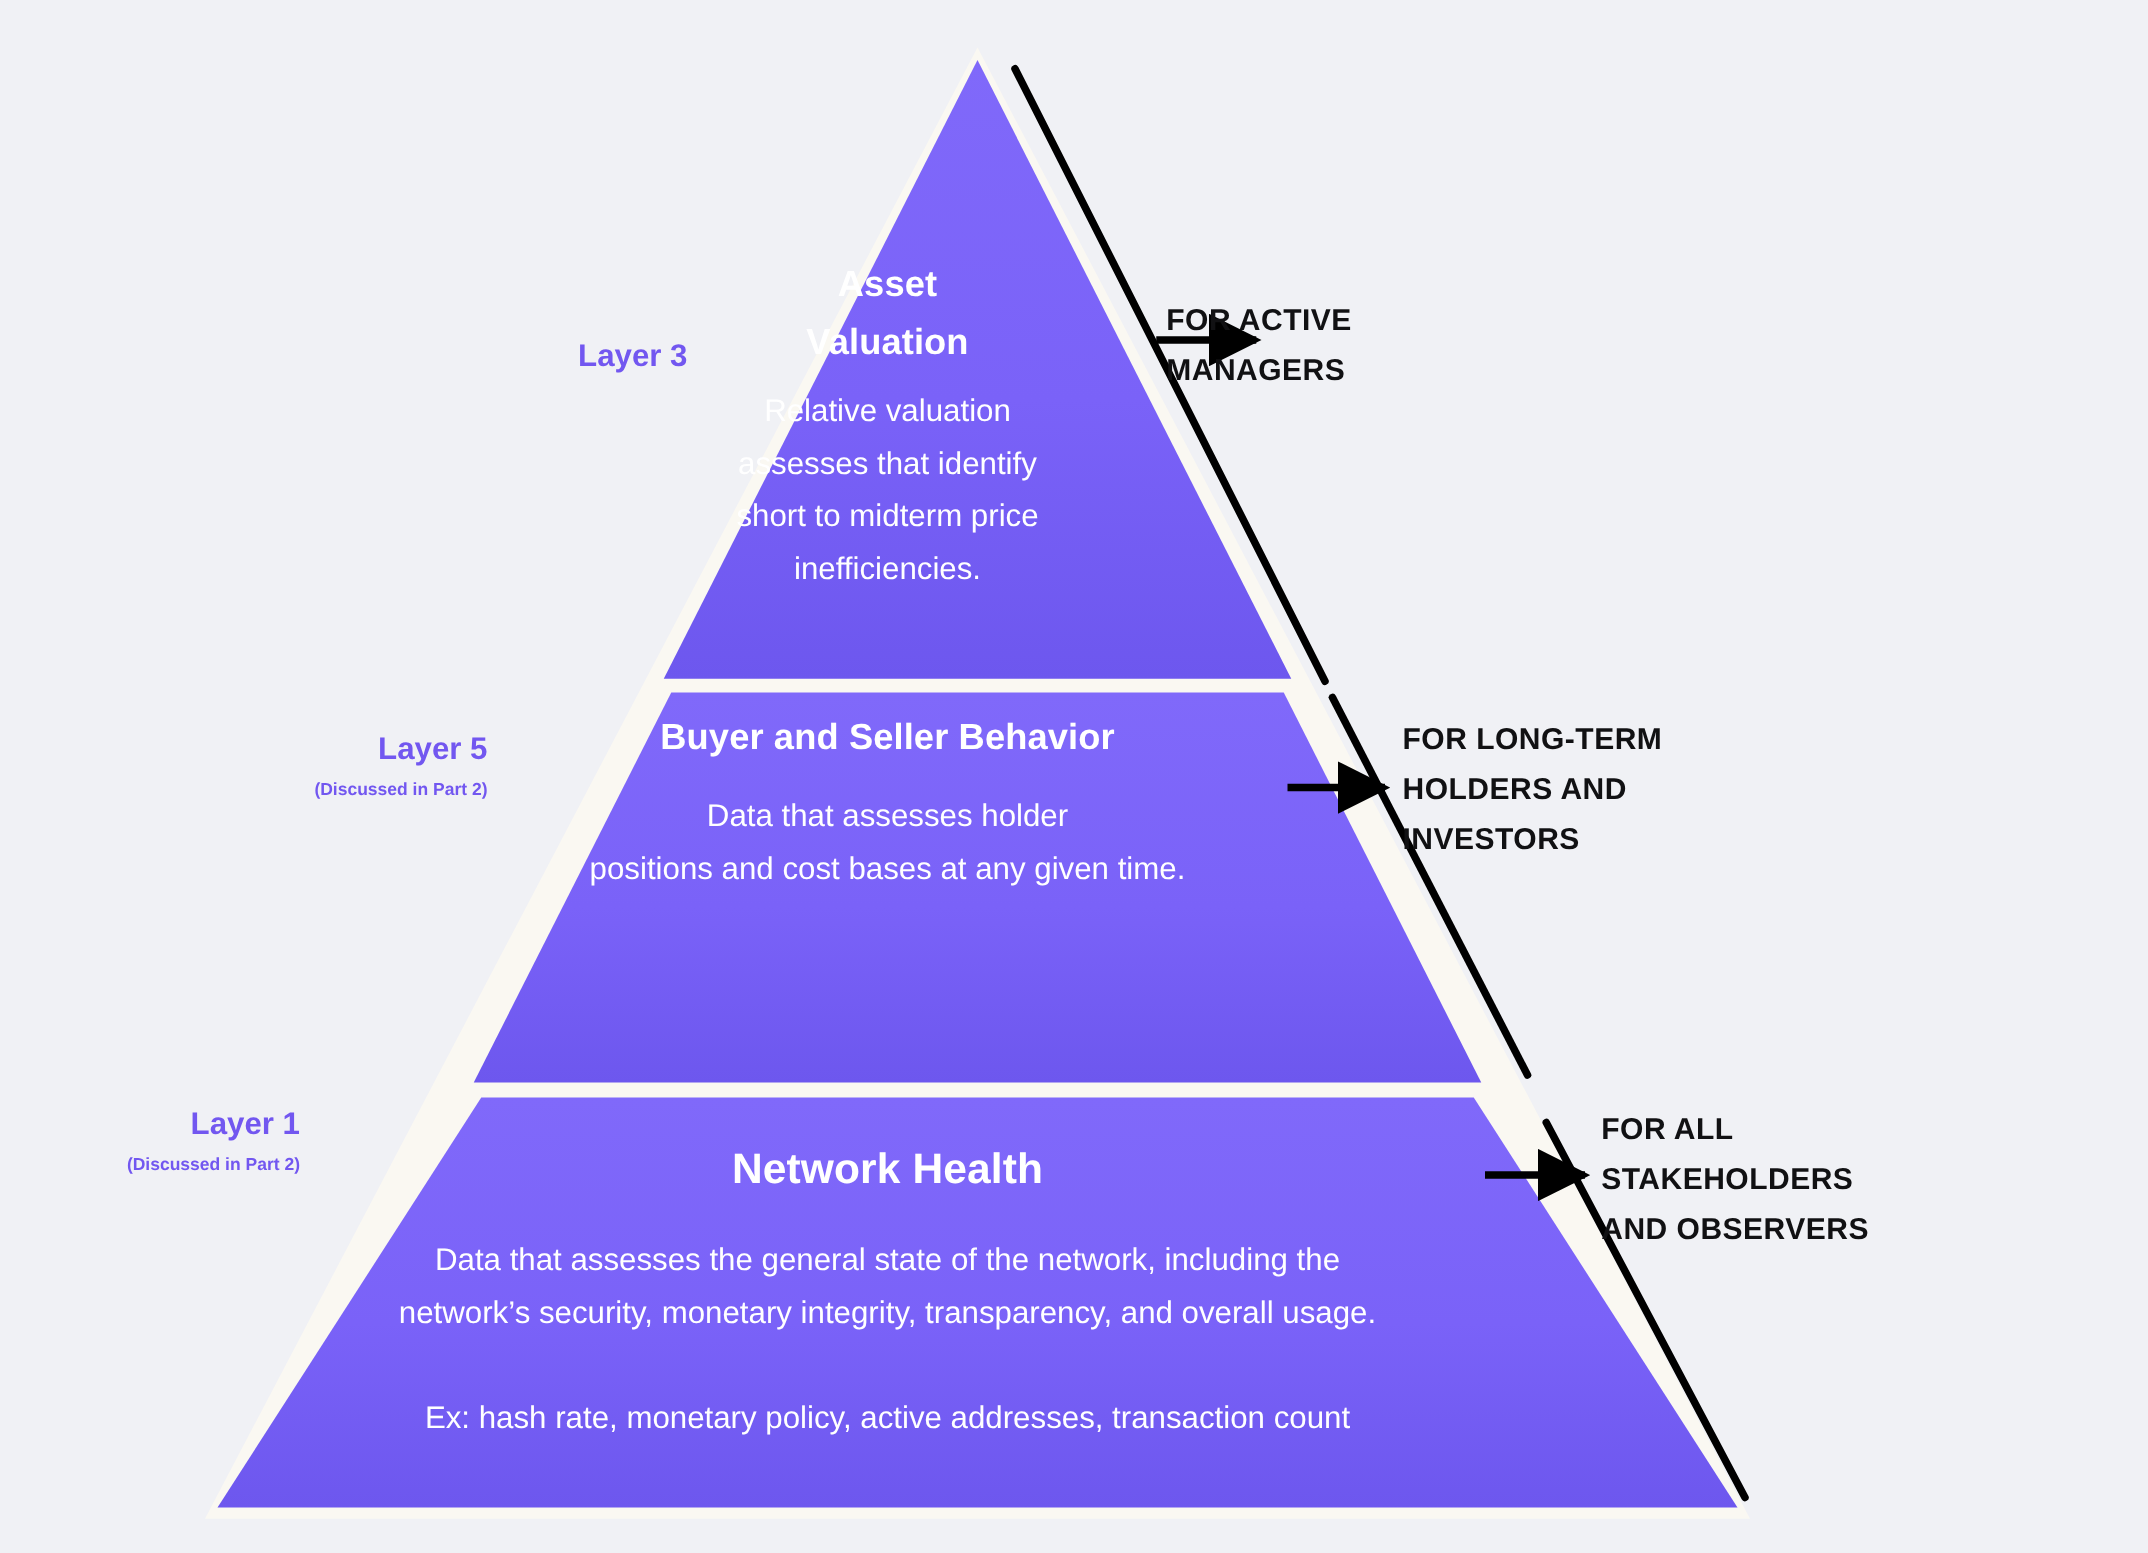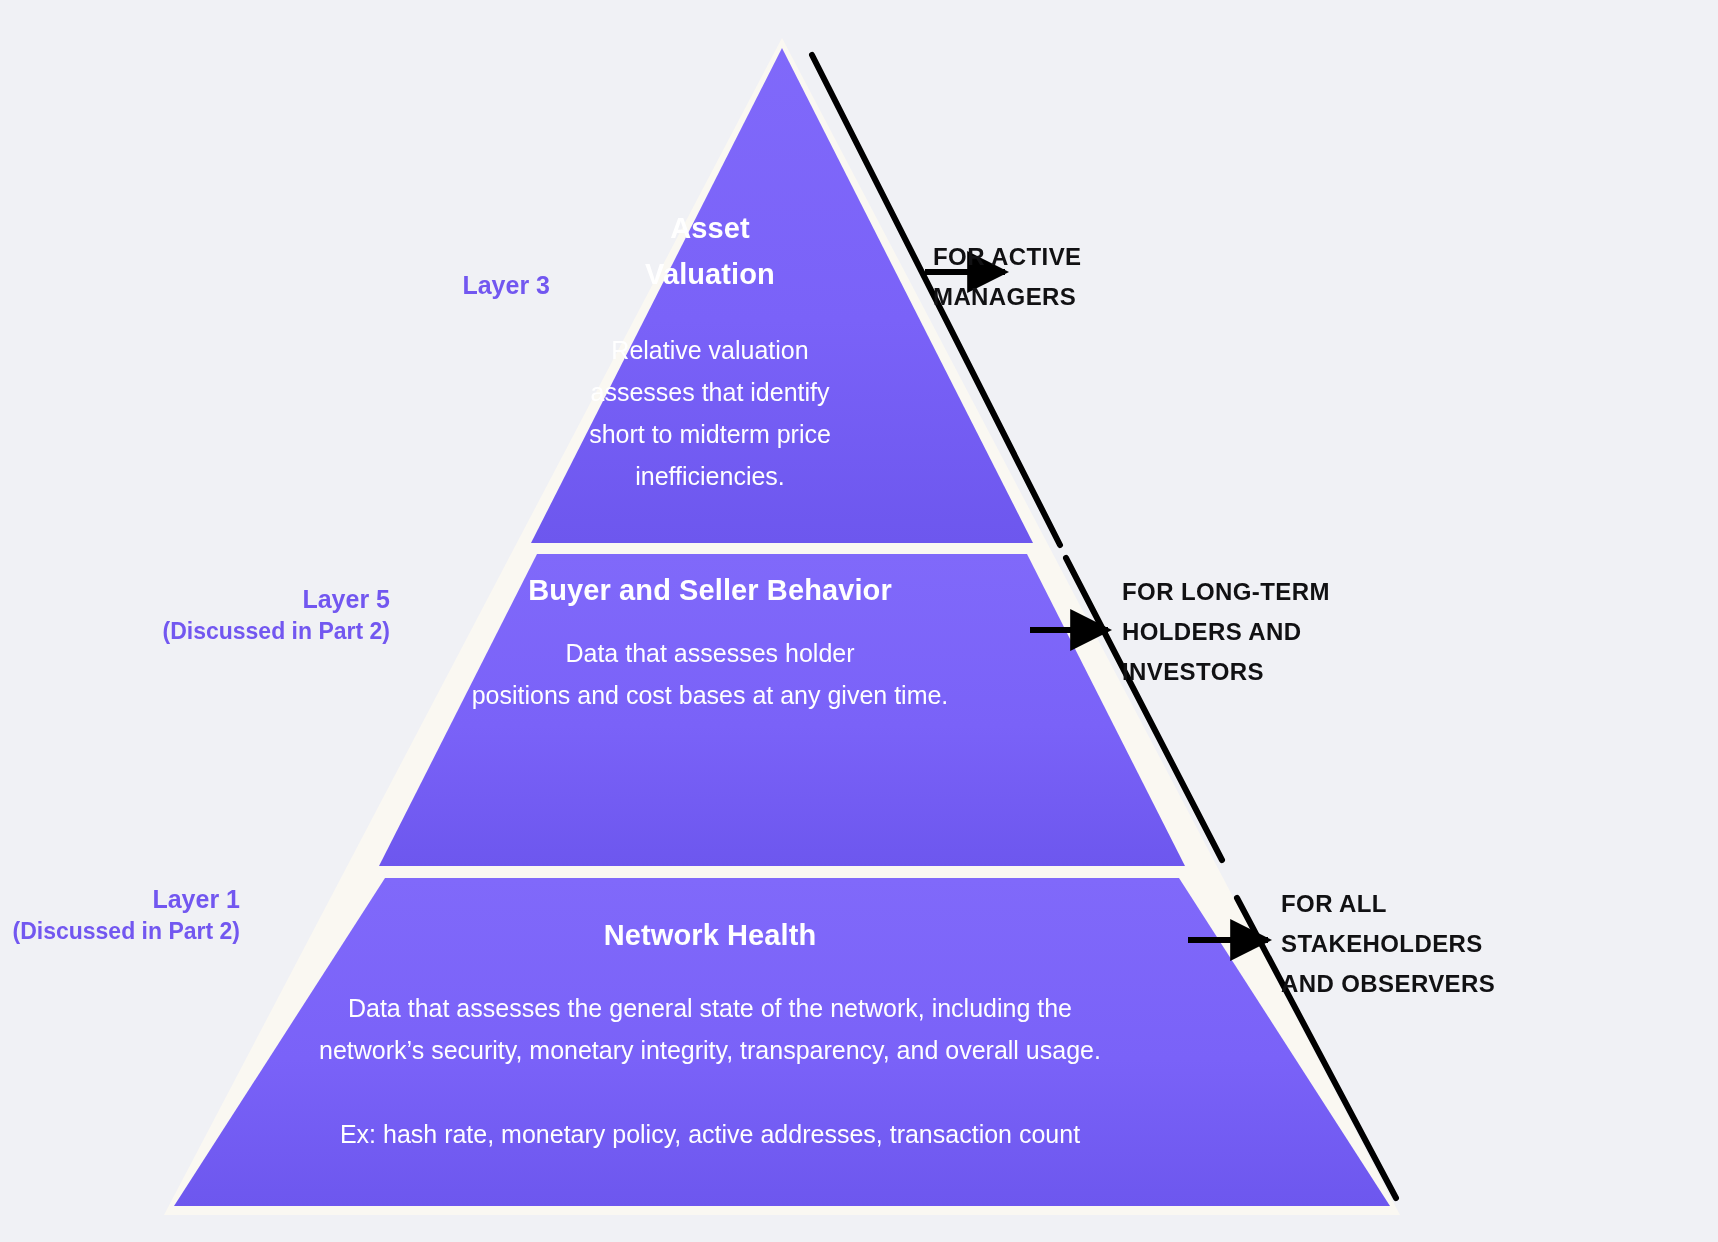--- a/index.html
+++ b/index.html
@@ -43,21 +43,21 @@
 
   
   #layer3-text {
     left: 560px;
     top: 205px;
     width: 300px;
   }
   #layer3-text .layer-title {
     font-size: 29px;
     line-height: 46px;
-    margin-bottom: 32px;
+    margin-bottom: 11px;
   }
   #layer3-text .layer-body {
     font-size: 25px;
     line-height: 42px;
   }
 
   
   #layer2-text {
     left: 430px;
     top: 570px;
@@ -76,21 +76,21 @@
     margin-top: 42px;
   }
 
   
   #layer1-text {
     left: 260px;
     top: 915px;
     width: 900px;
   }
   #layer1-text .layer-title {
-    font-size: 29px;
+    font-size: 34px;
     line-height: 40px;
     margin-bottom: 32px;
   }
   #layer1-text .layer-body {
     font-size: 25px;
     line-height: 42px;
   }
   #layer1-text .layer-body.ex {
     margin-top: 42px;
   }
@@ -102,21 +102,21 @@
     color: #7257f0;
     z-index: 5;
   }
   .side-label .main {
     font-size: 25px;
     font-weight: bold;
     line-height: 34px;
     white-space: nowrap;
   }
   .side-label .sub {
-    font-size: 23px;
+    font-size: 14px;
     font-weight: bold;
     line-height: 30px;
     white-space: nowrap;
     color: #7257f0;
   }
   #label-layer3 { left: 260px; top: 268px; width: 290px; text-align: right; }
   #label-layer2 { left: 100px; top: 582px; width: 290px; }
   #label-layer1 { left: -50px; top: 882px; width: 290px; }
 
   

